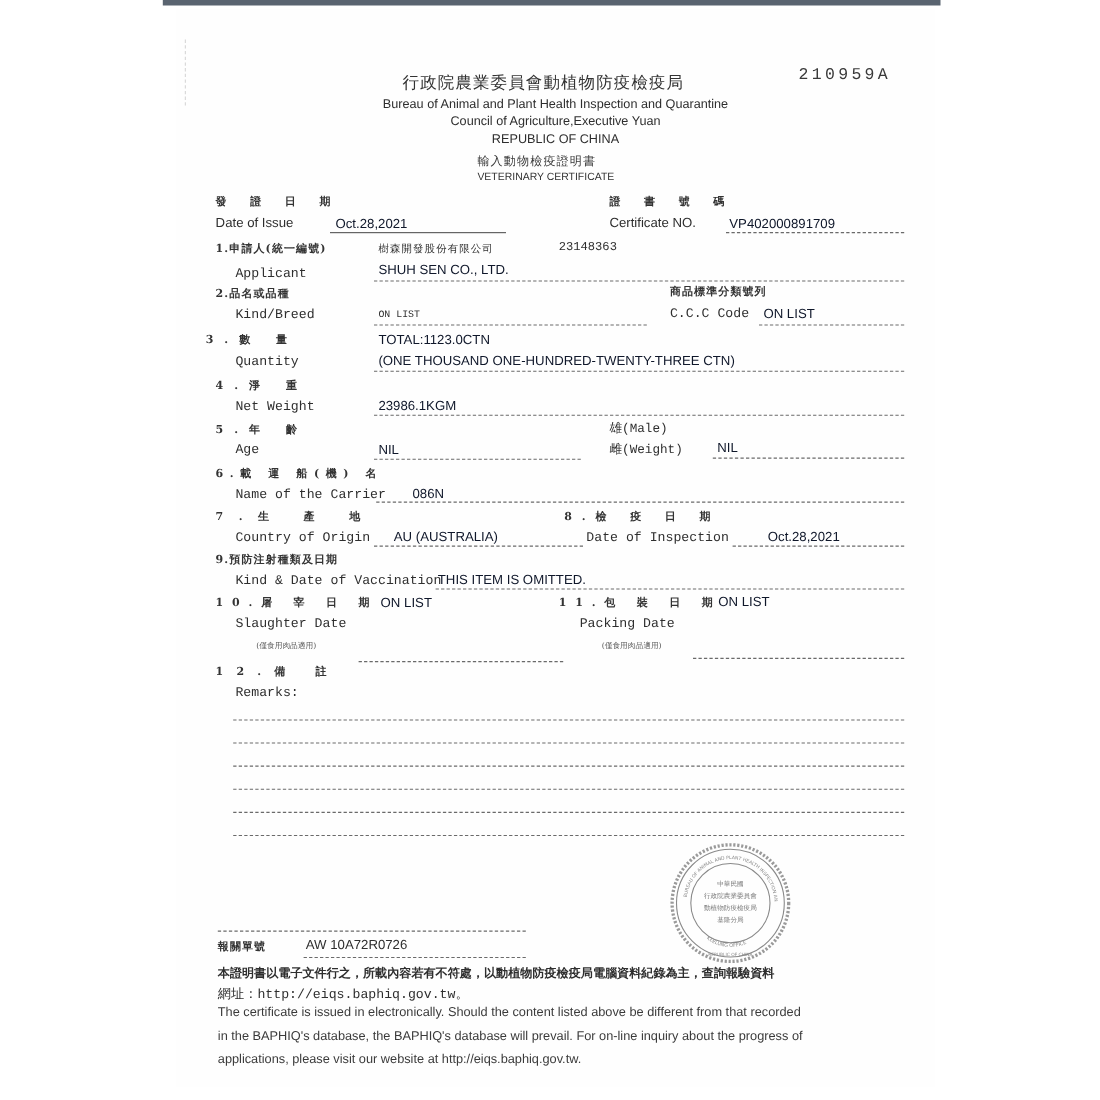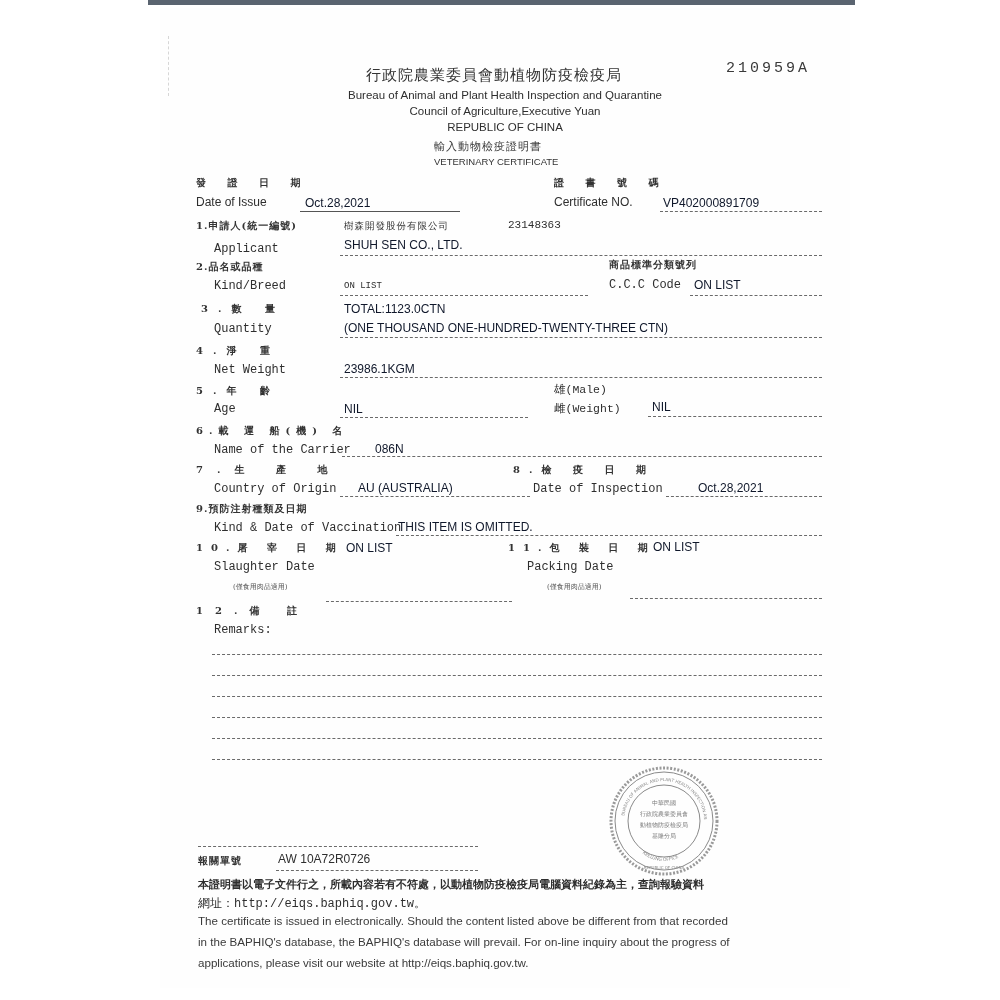--- a/index.html
+++ b/index.html
@@ -65,21 +65,21 @@
 
 <div class="abs zh-label tight" style="left:196px; top:260px;">2.品名或品種</div>
 <div class="abs zh-label tight" style="left:609px; top:258px;">商品標準分類號列</div>
 <div class="abs mono" style="left:214px; top:279px;">Kind/Breed</div>
 <div class="abs mono" style="left:344px; top:281px; font-size:9px;">ON LIST</div>
 <div class="line" style="left:340px; top:295px; width:248px;"></div>
 <div class="abs mono" style="left:609px; top:278px;">C.C.C Code</div>
 <div class="abs val" style="left:694px; top:278px;">ON LIST</div>
 <div class="line" style="left:690px; top:295px; width:132px;"></div>
 
-<div class="abs zh-label" style="left:201px; top:302px; letter-spacing:10px;">3.數 量</div>
+<div class="abs zh-label" style="left:187px; top:302px; letter-spacing:10px;">3.數 量</div>
 <div class="abs val" style="left:344px; top:302px;">TOTAL:1123.0CTN</div>
 <div class="abs mono" style="left:214px; top:322px;">Quantity</div>
 <div class="abs val" style="left:344px; top:321px;">(ONE THOUSAND ONE-HUNDRED-TWENTY-THREE CTN)</div>
 <div class="line" style="left:340px; top:337px; width:482px;"></div>
 
 <div class="abs zh-label" style="left:196px; top:344px; letter-spacing:10px;">4.淨 重</div>
 <div class="abs mono" style="left:214px; top:363px;">Net Weight</div>
 <div class="abs val" style="left:344px; top:362px;text-align:center;">23986.1KGM</div>
 <div class="line" style="left:340px; top:377px; width:482px;"></div>
 

